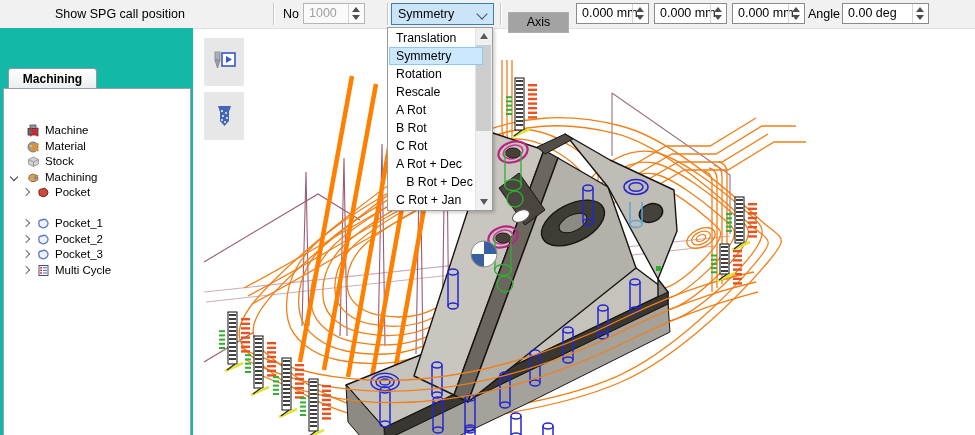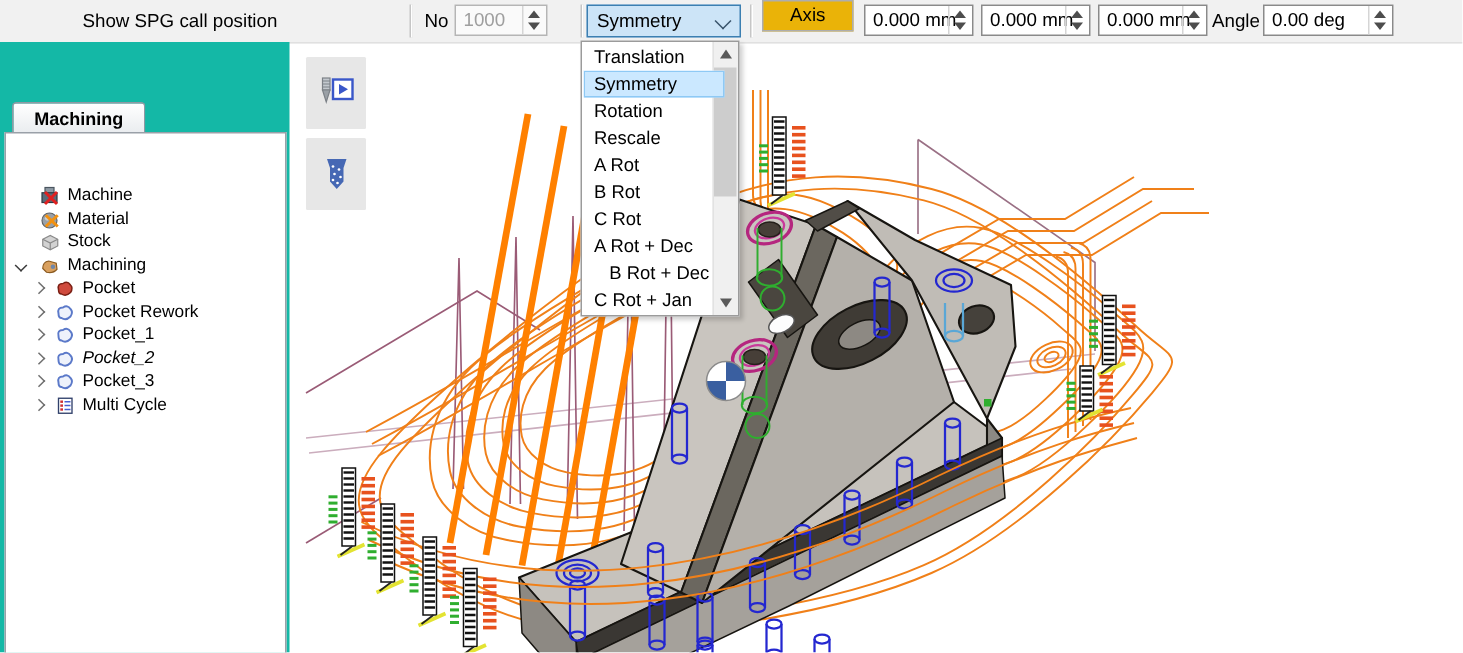--- a/index.html
+++ b/index.html
@@ -16,21 +16,21 @@
   .spin.disabled .val{color:#9f9f9f;}
   .spin .arrows{position:absolute;right:0;top:0;width:15px;height:19px;border-left:1px solid #d5d5d5;}
   .spin .up,.spin .dn{position:absolute;left:3px;width:0;height:0;border-left:4.5px solid transparent;border-right:4.5px solid transparent;}
   .spin .up{top:3px;border-bottom:5px solid #4d4d4d;}
   .spin .dn{bottom:3px;border-top:5px solid #4d4d4d;}
   .combo{position:absolute;left:391px;top:3px;width:103px;height:22px;background:#cce4f7;
          border:1px solid #3c7fb1;box-sizing:border-box;}
   .combo .val{position:absolute;left:6px;top:0;line-height:20px;font-size:12.5px;}
   .combo .chev{position:absolute;right:7px;top:6px;width:7px;height:7px;border-right:1.6px solid #39536b;
                border-bottom:1.6px solid #39536b;transform:rotate(45deg);}
-  .btn{position:absolute;top:0;height:21px;background:#eab308;border:1px solid #adadad;
+  .btn{position:absolute;top:12px;height:21px;background:#a3a3a3;border:1px solid #adadad;
        box-sizing:border-box;text-align:center;line-height:19px;font-size:12.5px;}
   
   .sidebar-area{position:absolute;left:0;top:28px;width:193px;height:407px;background:#14b8a6;}
   .tab{position:absolute;left:8px;top:40px;width:89px;height:21px;box-sizing:border-box;
        background:linear-gradient(#ffffff,#e9ecef);border:1px solid #8f99a3;border-bottom:none;
        border-radius:3px 3px 0 0;font-weight:bold;text-align:center;line-height:20px;font-size:12px;}
   .panel{position:absolute;left:3px;top:60px;width:188px;height:375px;background:#fff;
          border:1px solid #9aa0a8;box-sizing:border-box;}
   .search{position:absolute;left:1px;top:1px;width:184px;height:20px;border-bottom:1px solid #c2c2c2;}
   .search input{position:absolute;left:2px;top:1px;width:158px;height:16px;border:none;outline:none;
@@ -148,35 +148,28 @@
             </svg></span>
           <span class="tlabel" style="left: 41px;">Machining</span>
         </div>
         <div class="trow" style="top: 72px;">
           <span class="chev closed" style="left: 19px;"></span>
           <span class="ticon" style="left: 33px;"><svg width="13" height="13" viewBox="0 0 13 13">
               <path d="M2,7 Q1,3 5,3 Q8,1 10,4 Q12,6 10,9 Q7,12 4,10 Q2,10 2,7 Z" fill="#cf4a3d" stroke="#7a1f14" stroke-width="1"></path>
             </svg></span>
           <span class="tlabel" style="left: 51px;">Pocket</span>
         </div>
-        <div class="trow" style="top: 87.5px;">
-          <span class="chev closed" style="left: 19px;"></span>
-          <span class="ticon" style="left: 33px;"><svg width="13" height="13" viewBox="0 0 13 13">
-              <path d="M2,7 Q1,3 5,3 Q8,1 10,4 Q12,6 10,9 Q7,12 4,10 Q2,10 2,7 Z" fill="#eef2fb" stroke="#5b79c9" stroke-width="1.3"></path>
-            </svg></span>
-          <span class="tlabel" style="left: 51px;">Pocket Rework</span>
-        </div>
         <div class="trow" style="top: 103px;">
           <span class="chev closed" style="left: 19px;"></span>
           <span class="ticon" style="left: 33px;"><svg width="13" height="13" viewBox="0 0 13 13">
               <path d="M2,7 Q1,3 5,3 Q8,1 10,4 Q12,6 10,9 Q7,12 4,10 Q2,10 2,7 Z" fill="#eef2fb" stroke="#5b79c9" stroke-width="1.3"></path>
             </svg></span>
           <span class="tlabel" style="left: 51px;">Pocket_1</span>
         </div>
-        <div class="trow" style="top: 118.5px; font-style: italic;">
+        <div class="trow" style="top: 118.5px;">
           <span class="chev closed" style="left: 19px;"></span>
           <span class="ticon" style="left: 33px;"><svg width="13" height="13" viewBox="0 0 13 13">
               <path d="M2,7 Q1,3 5,3 Q8,1 10,4 Q12,6 10,9 Q7,12 4,10 Q2,10 2,7 Z" fill="#eef2fb" stroke="#5b79c9" stroke-width="1.3"></path>
             </svg></span>
           <span class="tlabel" style="left: 51px;">Pocket_2</span>
         </div>
         <div class="trow" style="top: 134px;">
           <span class="chev closed" style="left: 19px;"></span>
           <span class="ticon" style="left: 33px;"><svg width="13" height="13" viewBox="0 0 13 13">
               <path d="M2,7 Q1,3 5,3 Q8,1 10,4 Q12,6 10,9 Q7,12 4,10 Q2,10 2,7 Z" fill="#eef2fb" stroke="#5b79c9" stroke-width="1.3"></path>

